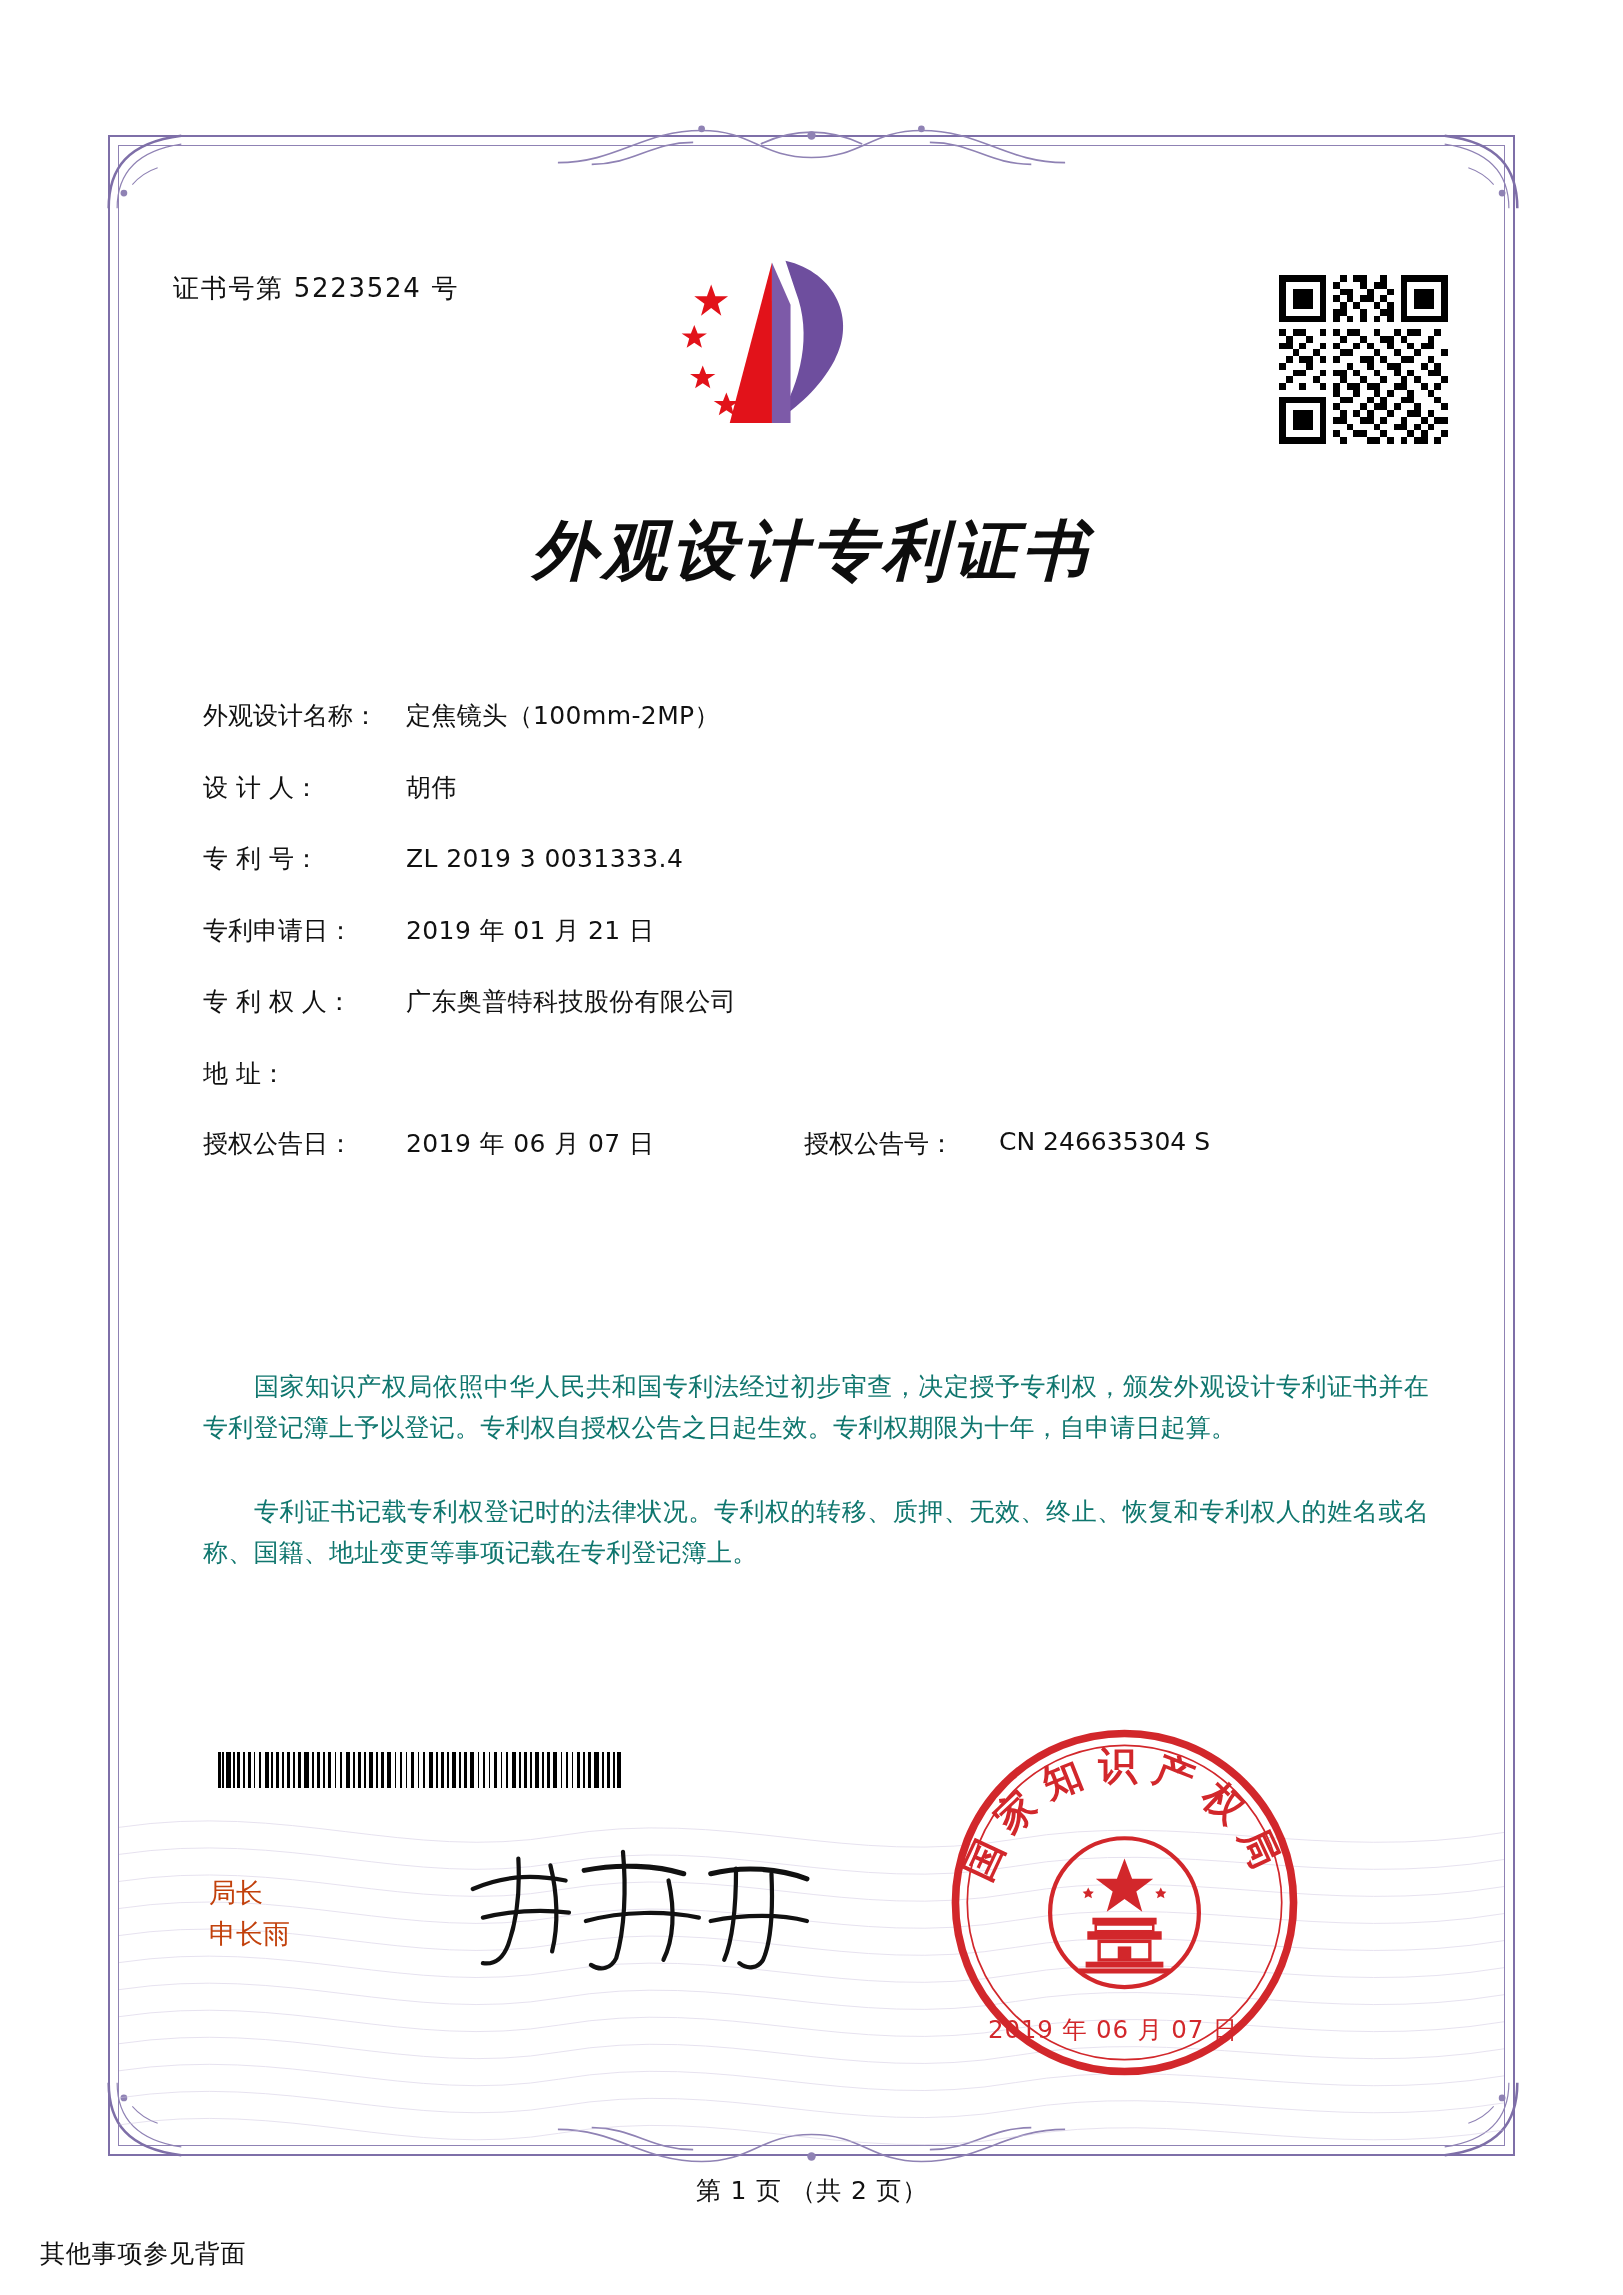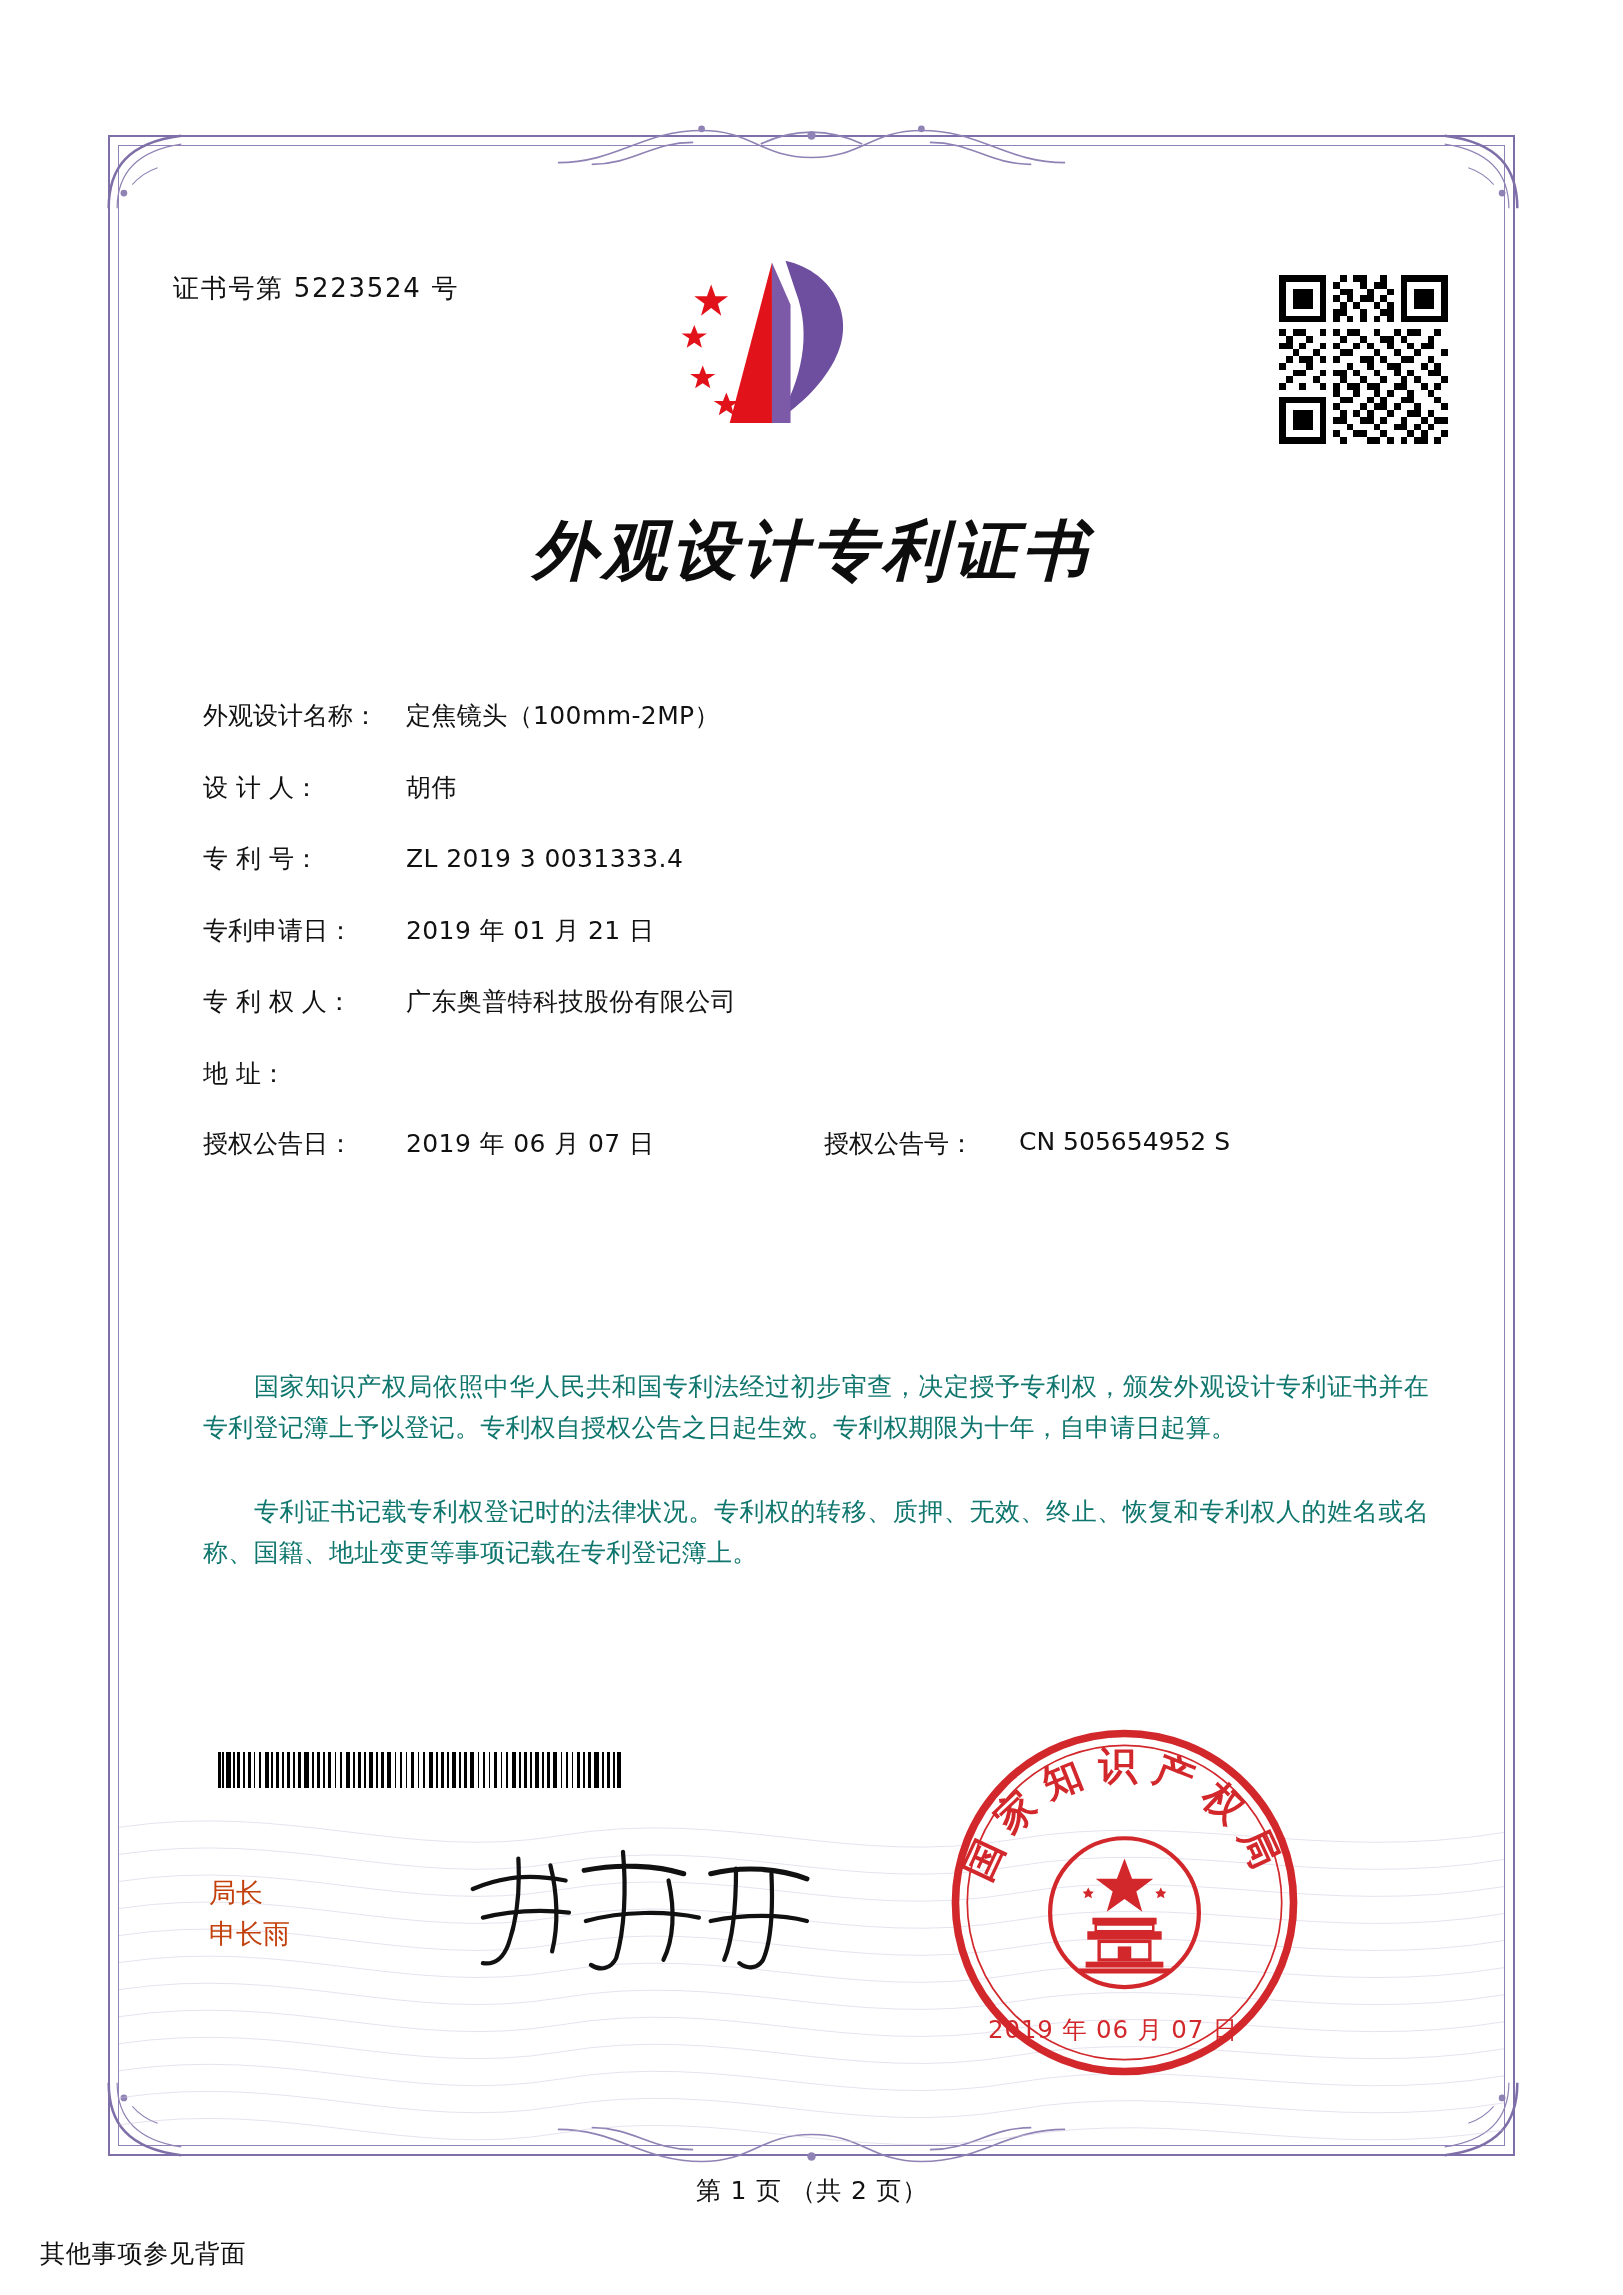--- a/index.html
+++ b/index.html
@@ -147,21 +147,20 @@
   }
   .field-value {
     flex: 1;
     letter-spacing: 0.4px;
     line-height: 1.38;
   }
   .field-row.dual .field-value { flex: 0 0 398px; }
   .field-label2 {
     flex: 0 0 195px;
     white-space: nowrap;
-    margin-left: 20px;
   }
   .field-value2 { flex: 1; }
 
   .para {
     position: absolute;
     left: 203px;
     width: 1226px;
     font-size: 25px;
     line-height: 1.62;
     color: #0f766e;
@@ -543,21 +542,21 @@
       <div class="field-label">专 利 权 人：</div>
       <div class="field-value">广东奥普特科技股份有限公司</div>
     </div>
     <div class="field-row">
       <div class="field-label">地      址：</div>
     </div>
     <div class="field-row dual">
       <div class="field-label">授权公告日：</div>
       <div class="field-value">2019 年 06 月 07 日</div>
       <div class="field-label2">授权公告号：</div>
-      <div class="field-value2">CN 505654952 S</div>
+      <div class="field-value2">CN 246635304 S</div>
     </div>
   </div>
 
   <div class="para p1">
     <span class="indent">国家知识产权局依照中华人民共和国专利法经过初步审查，决定授予专利权，颁发外观设计专利证书并在专利登记簿上予以登记。专利权自授权公告之日起生效。专利权期限为十年，自申请日起算。</span>
   </div>
   <div class="para p2">
     <span class="indent">专利证书记载专利权登记时的法律状况。专利权的转移、质押、无效、终止、恢复和专利权人的姓名或名称、国籍、地址变更等事项记载在专利登记簿上。</span>
   </div>
 

